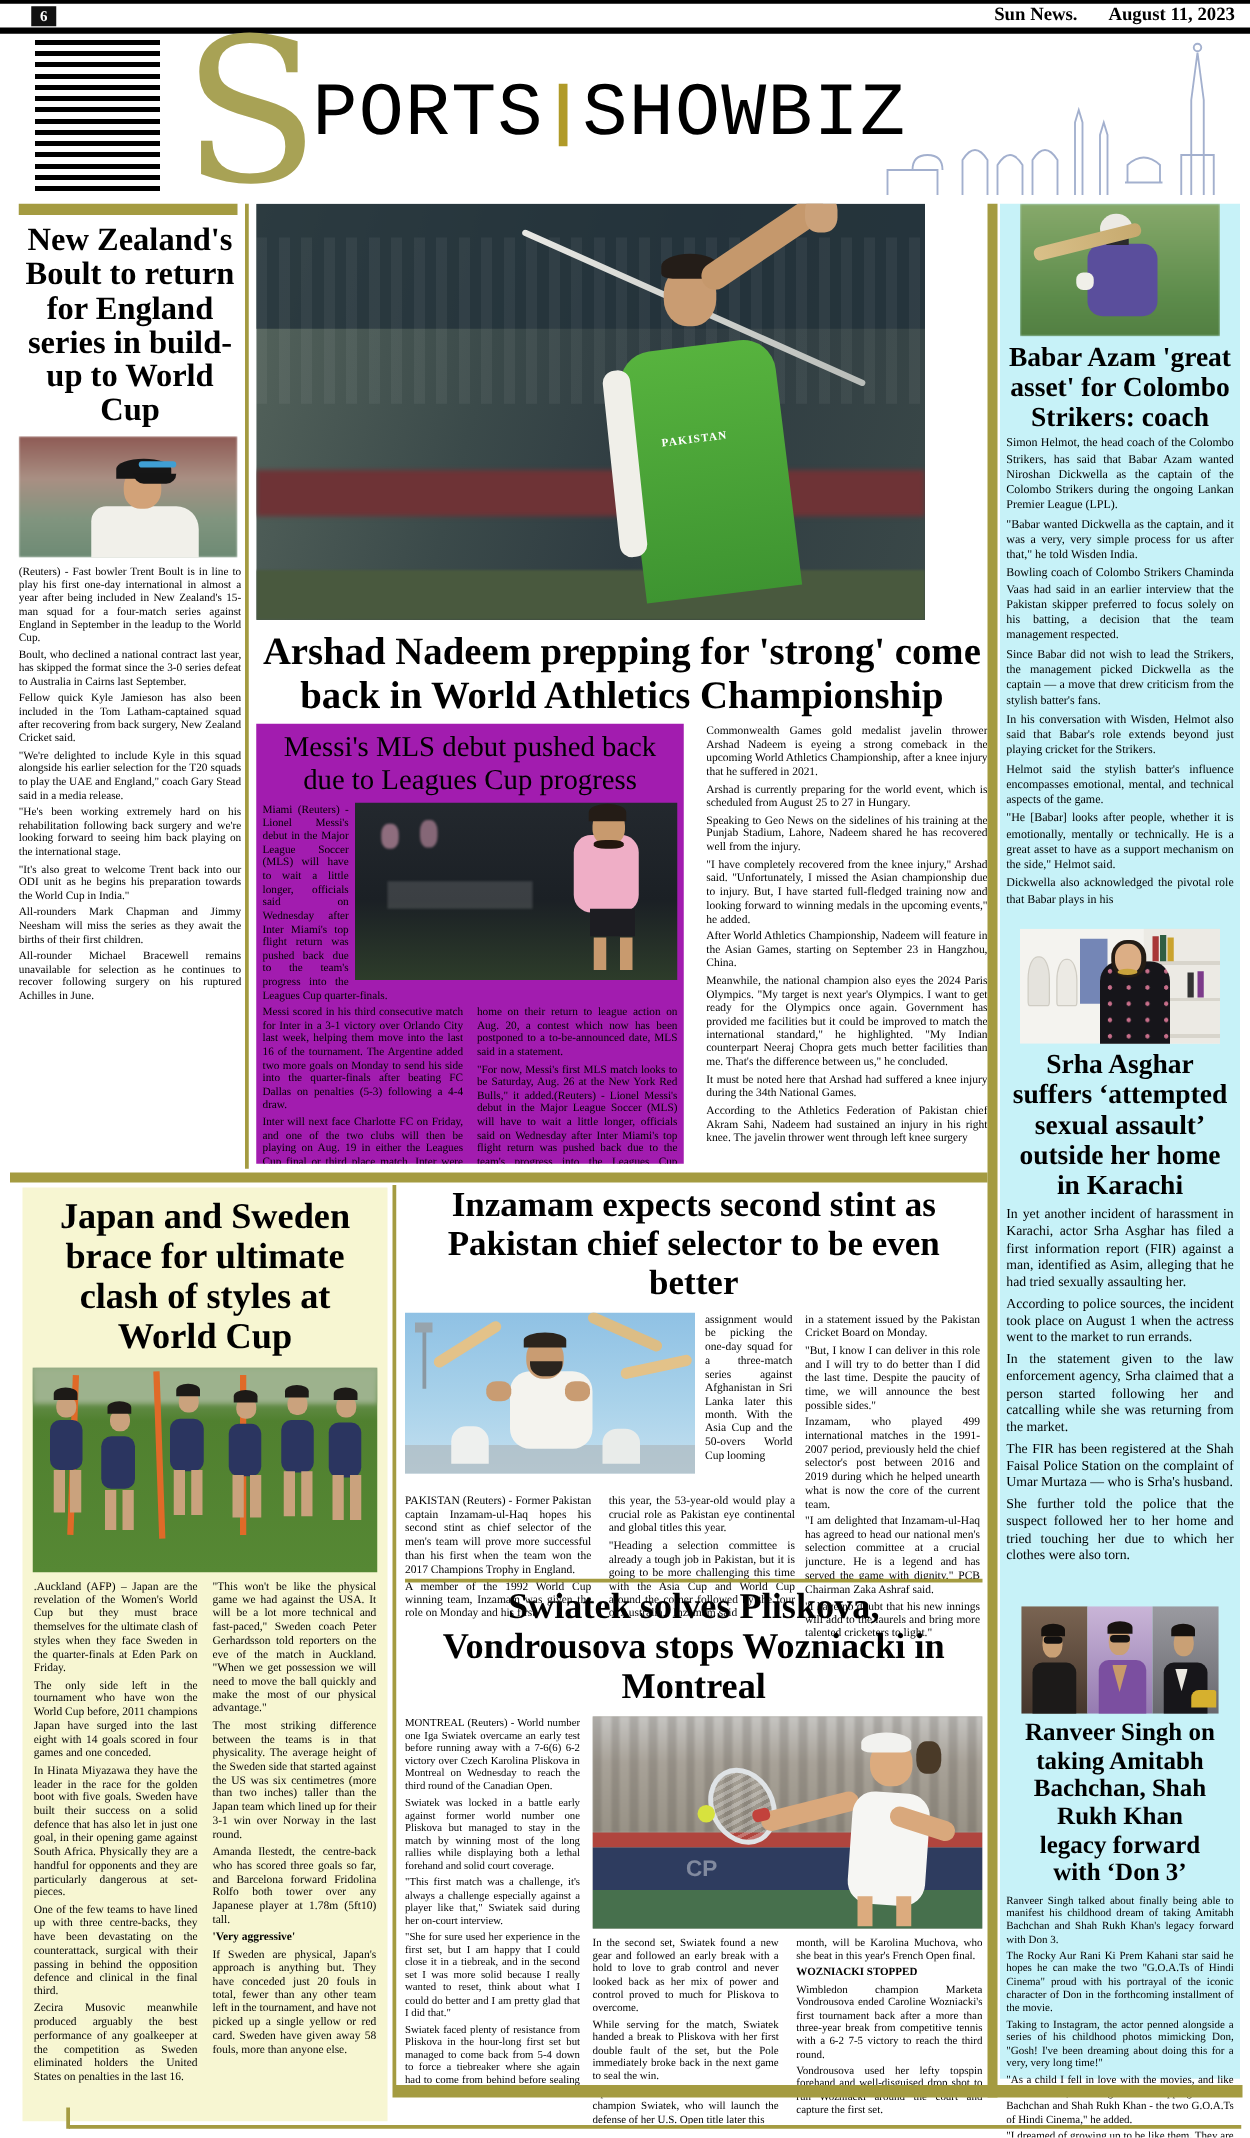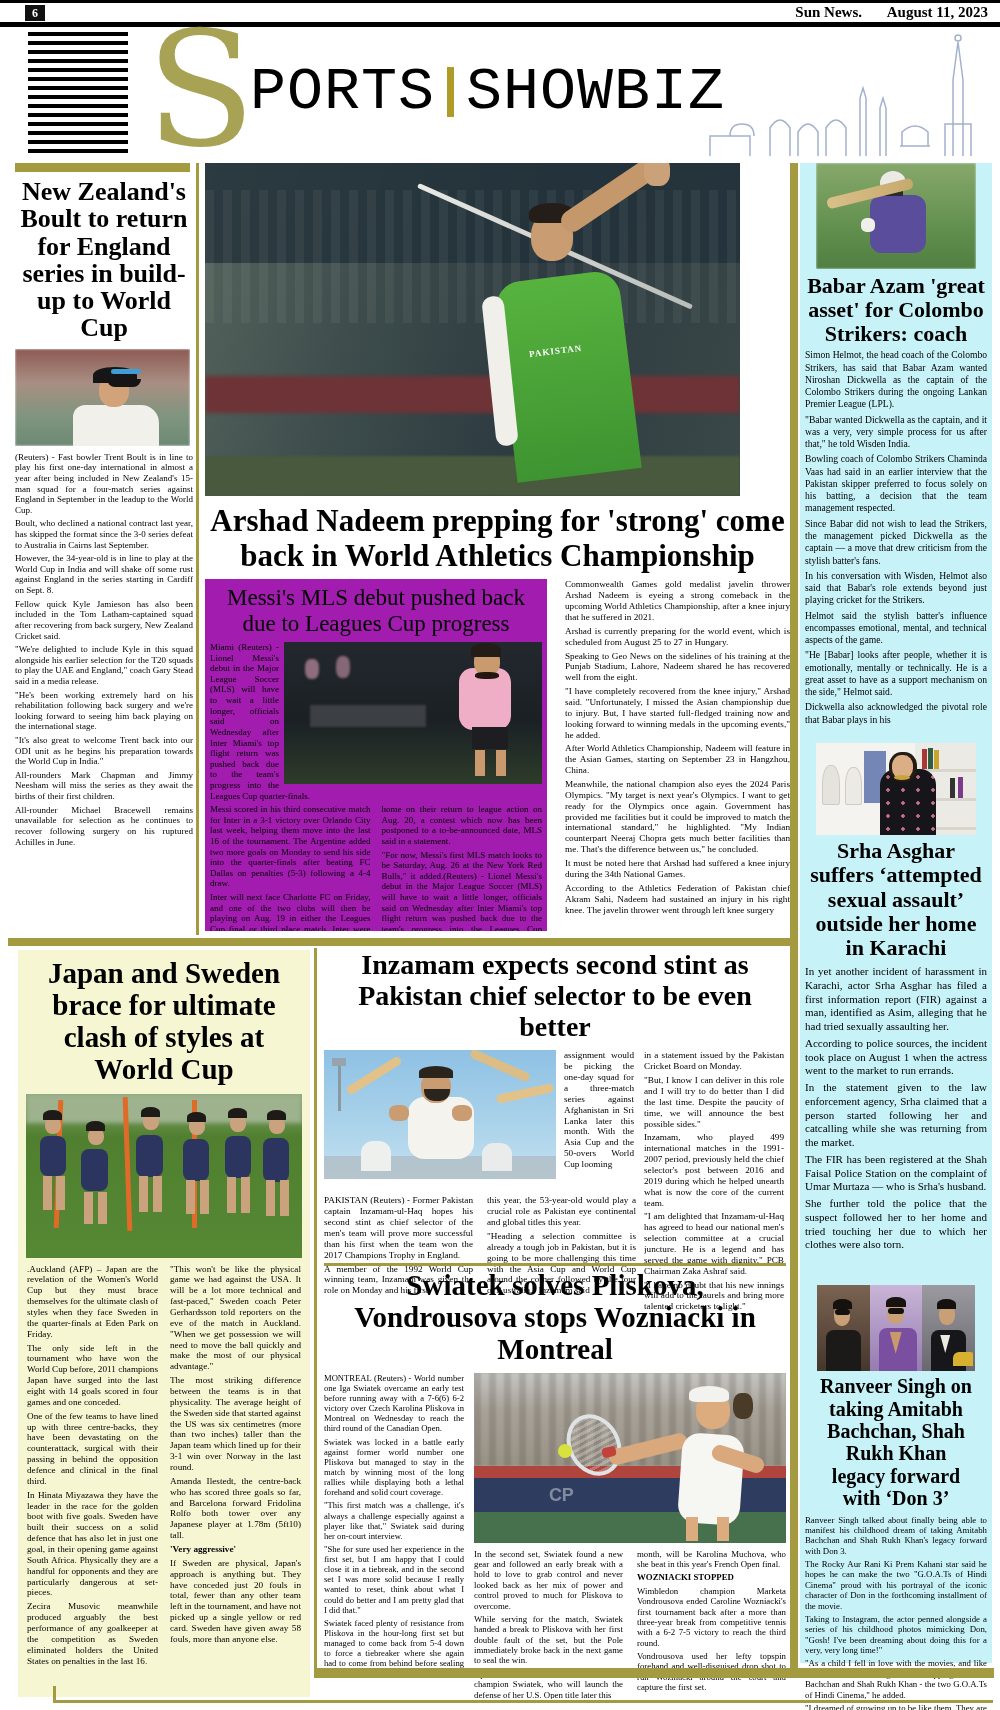--- a/index.html
+++ b/index.html
@@ -131,21 +131,20 @@
     <div style="inset:0;background:linear-gradient(180deg,#8e5a54 0%,#a98f83 35%,#81957f 68%,#6d8a74 100%);filter:blur(1px);"></div>
     <div style="left:58px;top:56px;width:86px;height:44px;background:#f1f0ea;border-radius:12px 18px 0 0;"></div>
     <div style="left:84px;top:26px;width:30px;height:32px;background:#d2a278;border-radius:45%;"></div>
     <div style="left:78px;top:18px;width:44px;height:16px;background:#161616;border-radius:50% 50% 0 0;"></div>
     <div style="left:96px;top:20px;width:30px;height:5px;background:#3f9fd4;border-radius:3px;"></div>
     <div style="left:92px;top:30px;width:34px;height:8px;background:#151515;border-radius:0 0 8px 8px;"></div>
   </div>
   <div class="bodytext s9" style="margin-top:6px;">
     <p>(Reuters) - Fast bowler Trent Boult is in line to play his first one-day international in almost a year after being included in New Zealand's 15-man squad for a four-match series against England in September in the leadup to the World Cup.</p>
     <p>Boult, who declined a national contract last year, has skipped the format since the 3-0 series defeat to Australia in Cairns last September.</p>
-    <p>However, the 34-year-old is in line to play at the World Cup in India and will shake off some rust against England in the series starting in Cardiff on Sept. 8.</p>
     <p>Fellow quick Kyle Jamieson has also been included in the Tom Latham-captained squad after recovering from back surgery, New Zealand Cricket said.</p>
     <p>"We're delighted to include Kyle in this squad alongside his earlier selection for the T20 squads to play the UAE and England," coach Gary Stead said in a media release.</p>
     <p>"He's been working extremely hard on his rehabilitation following back surgery and we're looking forward to seeing him back playing on the international stage.</p>
     <p>"It's also great to welcome Trent back into our ODI unit as he begins his preparation towards the World Cup in India."</p>
     <p>All-rounders Mark Chapman and Jimmy Neesham will miss the series as they await the births of their first children.</p>
     <p>All-rounder Michael Bracewell remains unavailable for selection as he continues to recover following surgery on his ruptured Achilles in June.</p>
   </div>
 </section>
 <div class="abs rule-olive" id="v1"></div>
 
@@ -187,21 +186,21 @@
         <div style="columns:2;column-gap:11px;margin-top:2px;">
           <p>Messi scored in his third consecutive match for Inter in a 3-1 victory over Orlando City last week, helping them move into the last 16 of the tournament. The Argentine added two more goals on Monday to send his side into the quarter-finals after beating FC Dallas on penalties (5-3) following a 4-4 draw.</p>
           <p>Inter will next face Charlotte FC on Friday, and one of the two clubs will then be playing on Aug. 19 in either the Leagues Cup final or third place match. Inter were originally scheduled to take on Charlotte at home on their return to league action on Aug. 20, a contest which now has been postponed to a to-be-announced date, MLS said in a statement.</p>
           <p>"For now, Messi's first MLS match looks to be Saturday, Aug. 26 at the New York Red Bulls," it added.(Reuters) - Lionel Messi's debut in the Major League Soccer (MLS) will have to wait a little longer, officials said on Wednesday after Inter Miami's top flight return was pushed back due to the team's progress into the Leagues Cup quarter-finals.</p>
         </div>
       </div>
     </div>
     <div class="bodytext s92" id="arshad-col">
       <p>Commonwealth Games gold medalist javelin thrower Arshad Nadeem is eyeing a strong comeback in the upcoming World Athletics Championship, after a knee injury that he suffered in 2021.</p>
       <p>Arshad is currently preparing for the world event, which is scheduled from August 25 to 27 in Hungary.</p>
-      <p>Speaking to Geo News on the sidelines of his training at the Punjab Stadium, Lahore, Nadeem shared he has recovered well from the eight.</p>
+      <p>Speaking to Geo News on the sidelines of his training at the Punjab Stadium, Lahore, Nadeem shared he has recovered well from the injury.</p>
       <p>"I have completely recovered from the knee injury," Arshad said. "Unfortunately, I missed the Asian championship due to injury. But, I have started full-fledged training now and looking forward to winning medals in the upcoming events," he added.</p>
       <p>After World Athletics Championship, Nadeem will feature in the Asian Games, starting on September 23 in Hangzhou, China.</p>
       <p>Meanwhile, the national champion also eyes the 2024 Paris Olympics. "My target is next year's Olympics. I want to get ready for the Olympics once again. Government has provided me facilities but it could be improved to match the international standard," he highlighted. "My Indian counterpart Neeraj Chopra gets much better facilities than me. That's the difference between us," he concluded.</p>
       <p>It must be noted here that Arshad had suffered a knee injury during the 34th National Games.</p>
       <p>According to the Athletics Federation of Pakistan chief Akram Sahi, Nadeem had sustained an injury in his right knee. The javelin thrower went through left knee surgery</p>
     </div>
   </div>
 </section>
 
 <div class="abs rule-olive" id="v2"></div>
@@ -314,22 +313,22 @@
       <div style="left:78%;top:51%;width:9px;height:36px;background:#caa27d;"></div>
     <div style="left:86%;top:27%;width:26px;height:44px;background:#2b3560;border-radius:8px;"></div>
     <div style="left:88%;top:14%;width:16px;height:17px;background:#caa27d;border-radius:45%;"></div>
     <div style="left:87.3%;top:10%;width:19px;height:10px;background:#1d1a17;border-radius:50% 50% 0 0;"></div>
     <div style="left:87%;top:53%;width:9px;height:36px;background:#caa27d;"></div>
       <div style="left:92%;top:53%;width:9px;height:36px;background:#caa27d;"></div>
   </div>
   <div class="bodytext s92" id="japan-body">
     <p>.Auckland (AFP) – Japan are the revelation of the Women's World Cup but they must brace themselves for the ultimate clash of styles when they face Sweden in the quarter-finals at Eden Park on Friday.</p>
     <p>The only side left in the tournament who have won the World Cup before, 2011 champions Japan have surged into the last eight with 14 goals scored in four games and one conceded.</p>
+    <p>In Hinata Miyazawa they have the leader in the race for the golden boot with five goals. Sweden have built their success on a solid defence that has also let in just one goal, in their opening game against South Africa. Physically they are a handful for opponents and they are particularly dangerous at set-pieces.</p>
     <p>One of the few teams to have lined up with three centre-backs, they have been devastating on the counterattack, surgical with their passing in behind the opposition defence and clinical in the final third.</p>
-    <p>In Hinata Miyazawa they have the leader in the race for the golden boot with five goals. Sweden have built their success on a solid defence that has also let in just one goal, in their opening game against South Africa. Physically they are a handful for opponents and they are particularly dangerous at set-pieces.</p>
     <p>Zecira Musovic meanwhile produced arguably the best performance of any goalkeeper at the competition as Sweden eliminated holders the United States on penalties in the last 16.</p>
     <p>"This won't be like the physical game we had against the USA. It will be a lot more technical and fast-paced," Sweden coach Peter Gerhardsson told reporters on the eve of the match in Auckland. "When we get possession we will need to move the ball quickly and make the most of our physical advantage."</p>
     <p>The most striking difference between the teams is in that physicality. The average height of the Sweden side that started against the US was six centimetres (more than two inches) taller than the Japan team which lined up for their 3-1 win over Norway in the last round.</p>
     <p>Amanda Ilestedt, the centre-back who has scored three goals so far, and Barcelona forward Fridolina Rolfo both tower over any Japanese player at 1.78m (5ft10) tall.</p>
     <p class="subhead">'Very aggressive'</p>
     <p>If Sweden are physical, Japan's approach is anything but. They have conceded just 20 fouls in total, fewer than any other team left in the tournament, and have not picked up a single yellow or red card. Sweden have given away 58 fouls, more than anyone else.</p>
   </div>
 </section>
 <div class="abs rule-olive" id="v3"></div>
 

